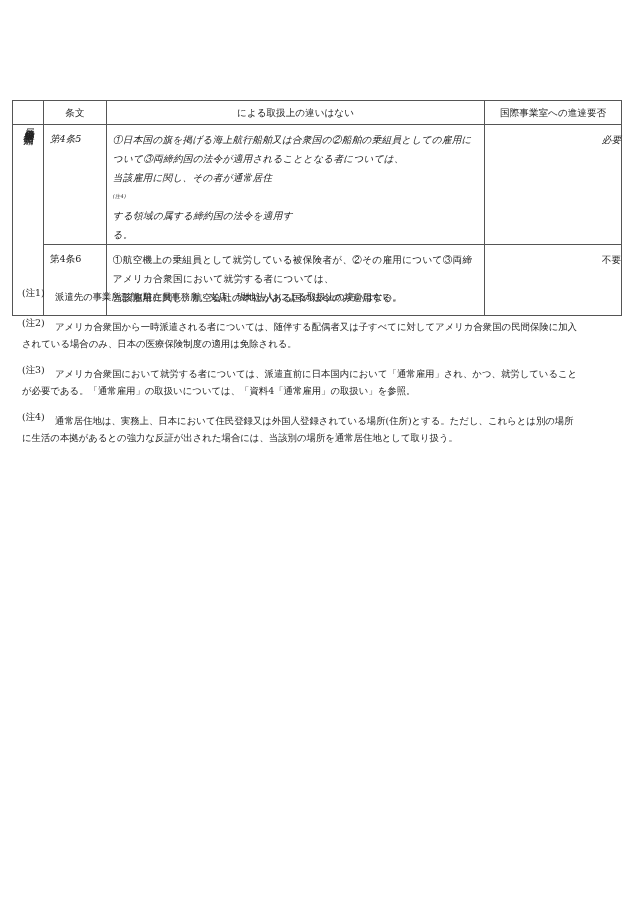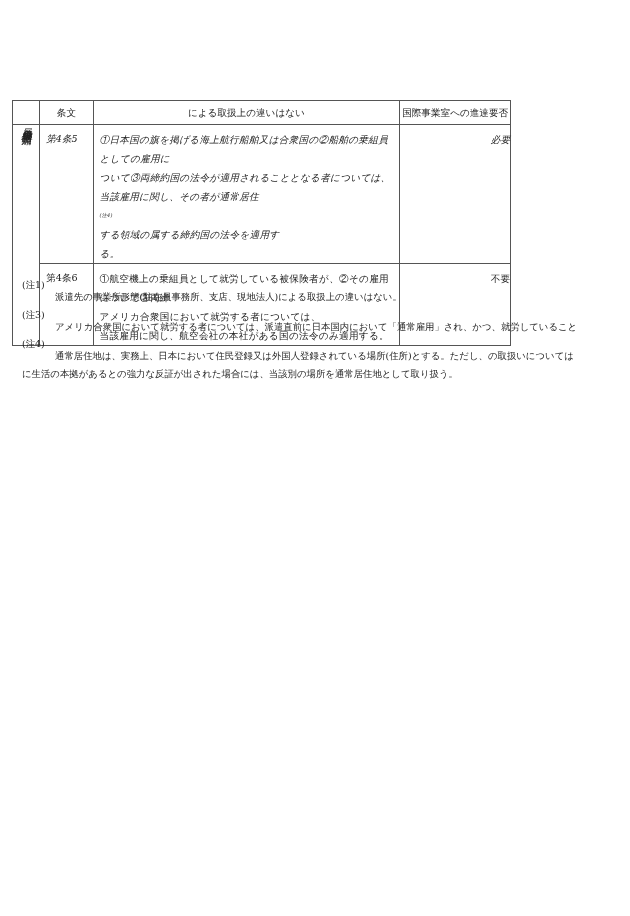--- a/index.html
+++ b/index.html
@@ -1,35 +1,35 @@
 <!DOCTYPE html>
 <html><head>
 <meta charset="utf-8">
 <style>
   html, body { margin:0; padding:0; background:#ffffff; }
   body { width:630px; height:916px; position:relative; overflow:hidden;
          font-family:"DejaVu Serif", "Liberation Serif", serif; color:#222; }
   .page { position:absolute; left:0; top:0; width:630px; height:916px; }
-  table.main { position:absolute; left:12px; top:100px; width:499px; border-collapse:collapse;
+  table.main { position:absolute; left:12px; top:100px; width:610px; border-collapse:collapse;
                font-size:9.6px; line-height:19px; }
   table.main td, table.main th { border:1px solid #555; padding:0; vertical-align:top; font-weight:normal; }
   th { height:23px; text-align:center; vertical-align:middle !important; }
   col.c0 { width:31px; } col.c1 { width:63px; } col.c2 { width:379px; } col.c3 { width:137px; }
   .vert { writing-mode:vertical-rl; text-orientation:upright; letter-spacing:-1px;
           margin:3px auto 0 auto; font-size:10px; line-height:12px; }
   .art { padding:4px 0 0 6px !important; }
   .body-text { padding:5px 6px 0 6px !important; letter-spacing:0.3px; }
   .body-text p { margin:0; }
   .req { text-align:right; padding-top:5px !important; }
   .row1 td { height:85px;font-style:italic; }
   .row2 td { height:65px;margin-top:20px; }
   sup.note { font-size:5px; vertical-align:4px; }
   .notes { position:absolute; left:22px; top:276px; width:600px; font-size:9.4px; line-height:17.5px; }
   .note { display:flex; }
-  .note .tag { width:33px; flex:none; }
+  .note .tag { width:33px; flex:none;margin-top:8px; }
   .note .txt { flex:1;margin-top:12px; }
 </style>
 </head>
 <body>
 
 <div class="page">
   <table class="main">
     <colgroup>
         <col class="c0">
         <col class="c1">
@@ -70,25 +70,33 @@
 
   <div class="notes">
     <div>
       <div class="note">
           <span class="tag">(注1)</span>
           <span class="txt">派遣先の事業所形態(駐在員事務所、支店、現地法人)による取扱上の違いはない。</span>
         </div>
     </div>
     <div>
       <div class="note">
+          <span class="tag">(注2)</span>
+          <span class="txt">アメリカ合衆国から一時派遣される者については、随伴する配偶者又は子すべてに対してアメリカ合衆国の民間保険に加入</span>
+        </div>
+      <div class="cont">されている場合のみ、日本の医療保険制度の適用は免除される。</div>
+    </div>
+    <div>
+      <div class="note">
           <span class="tag">(注3)</span>
           <span class="txt">アメリカ合衆国において就労する者については、派遣直前に日本国内において「通常雇用」され、かつ、就労していること</span>
         </div>
+      <div class="cont">が必要である。「通常雇用」の取扱いについては、「資料4「通常雇用」の取扱い」を参照。</div>
     </div>
     <div>
       <div class="note">
           <span class="tag">(注4)</span>
-          <span class="txt">通常居住地は、実務上、日本において住民登録又は外国人登録されている場所(住所)とする。ただし、の取扱いについては</span>
+          <span class="txt">通常居住地は、実務上、日本において住民登録又は外国人登録されている場所(住所)とする。ただし、これらとは別の場所</span>
         </div>
       <div class="cont">に生活の本拠があるとの強力な反証が出された場合には、当該別の場所を通常居住地として取り扱う。</div>
     </div>
   </div>
 </div>
 
 </body></html>

